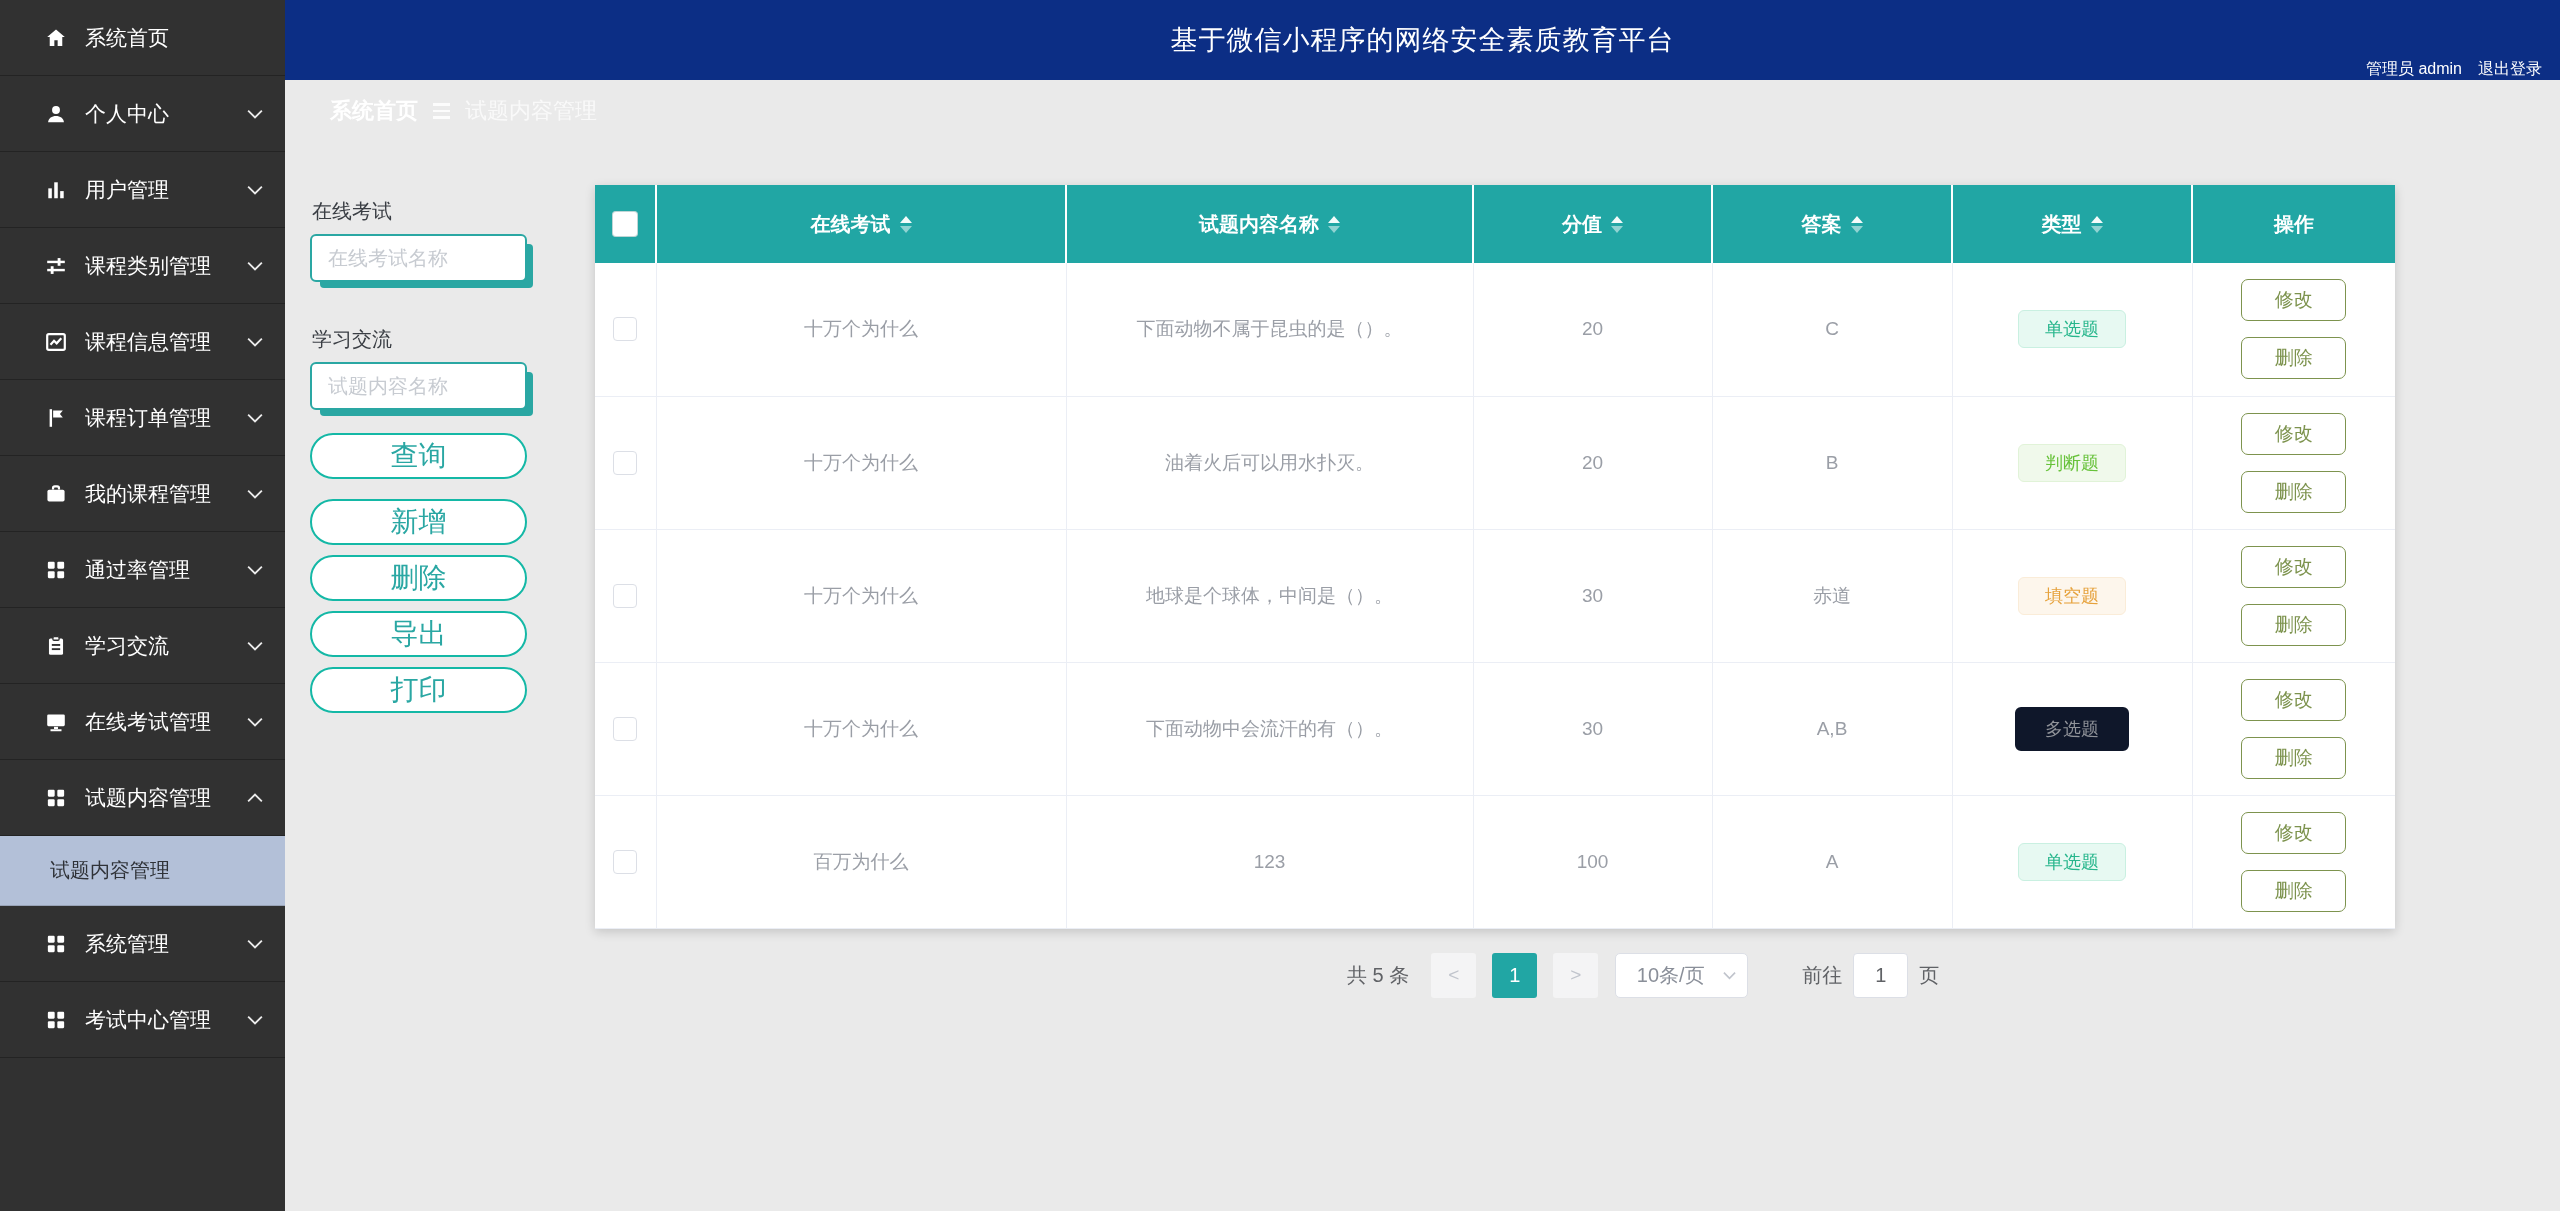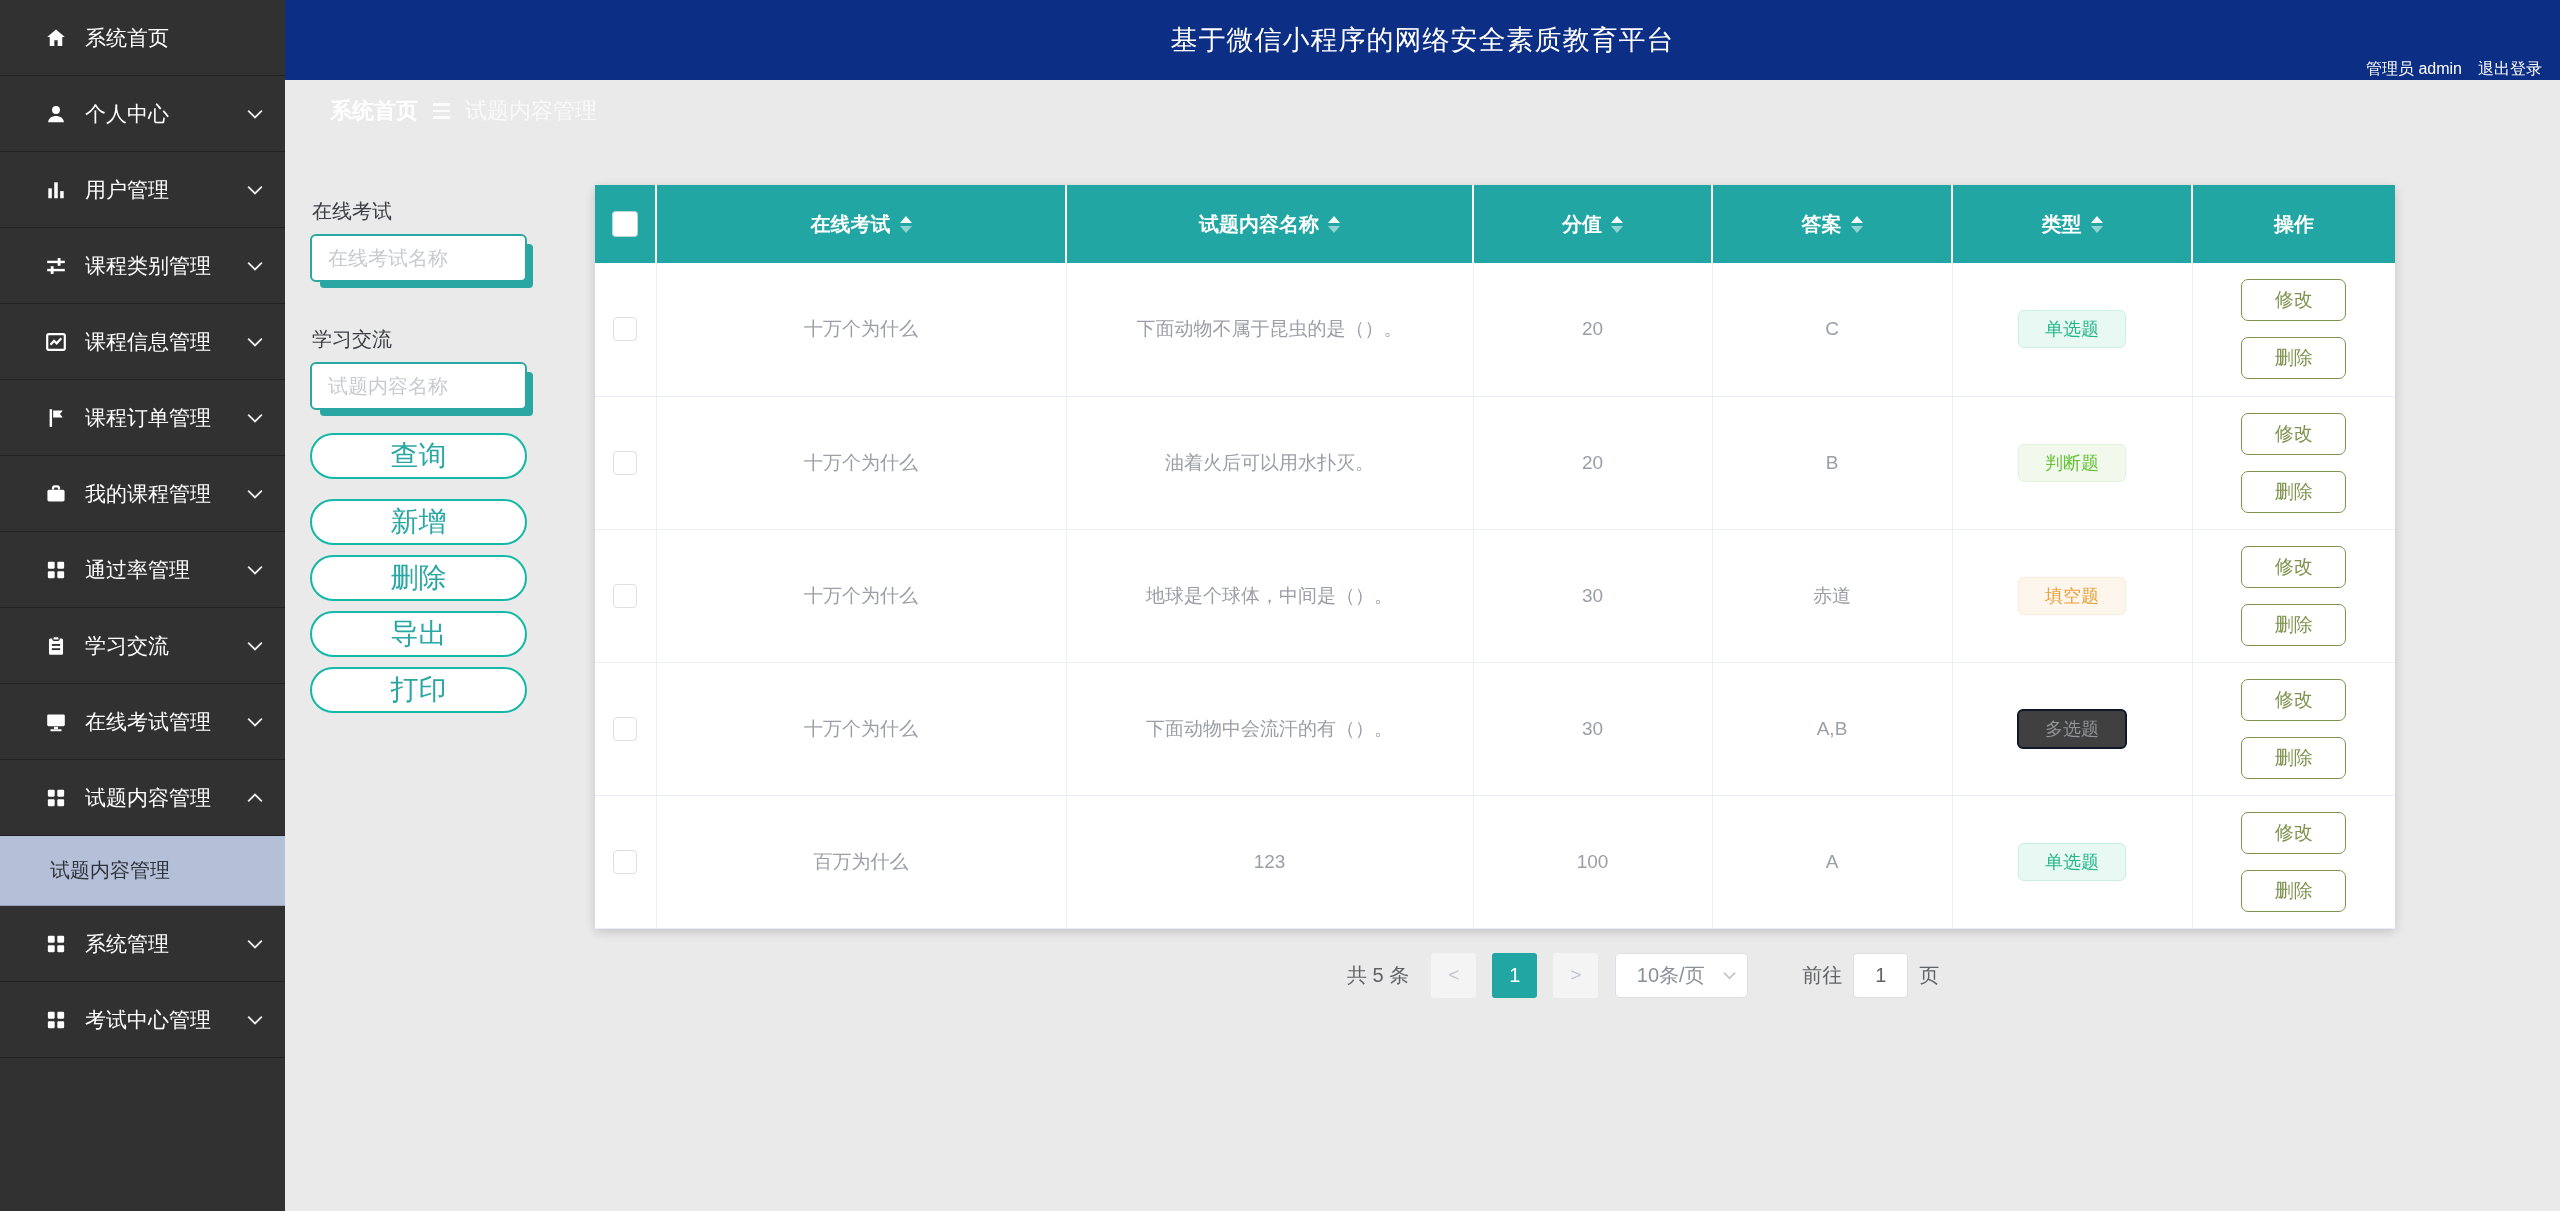--- a/index.html
+++ b/index.html
@@ -64,21 +64,21 @@
   .grid tbody td{height:133px;border-bottom:1px solid #ebeef5;border-right:1px solid #ebeef5;
                  text-align:center;vertical-align:middle;font-size:19px;color:#9a9ea6;background:#fff;}
   .grid tbody td:last-child{border-right:none;}
   .cb{width:24px;height:24px;border:1px solid #dcdfe6;border-radius:4px;background:#fff;margin:0 auto;cursor:pointer;}
   .cb-header{width:26px;height:26px;border-radius:4px;background:#fff;margin:0 auto;cursor:pointer;
              box-shadow:0 0 0 1px rgba(0,90,90,.25) inset;}
   .tag{display:inline-block;padding:9px 26px;border-radius:6px;font-size:18px;line-height:1;}
   .tag-single{background:#e7f9f2;color:#27b68c;border:1px solid #c9f0e1;}
   .tag-judge{background:#f0f9eb;color:#67c23a;border:1px solid #e1f3d8;}
   .tag-fill{background:#fdf6ec;color:#e6a23c;border:1px solid #faecd8;}
-  .tag-multi{background:#404040;color:#909399;border:2px solid #0f172a;text-align:right;}
+  .tag-multi{background:#0f172a;color:#909399;border:4px solid #0f172a;text-align:right;}
   .ops{display:flex;flex-direction:column;align-items:center;gap:16px;}
   .op-btn{width:105px;height:42px;border:1px solid #7d934e;color:#7d934e;background:#fff;
           border-radius:7px;font-size:19px;cursor:pointer;font-family:Liberation Mono, monospace;}
 
   
   .pagination{position:absolute;left:1062px;top:872px;height:46px;display:flex;align-items:center;
               font-size:20px;color:#606266;}
   .pg-total{margin-right:22px;}
   .pg-btn{width:45px;height:45px;background:#f4f4f5;color:#c0c4cc;display:flex;align-items:center;
           justify-content:center;border-radius:3px;font-size:19px;cursor:pointer;}

